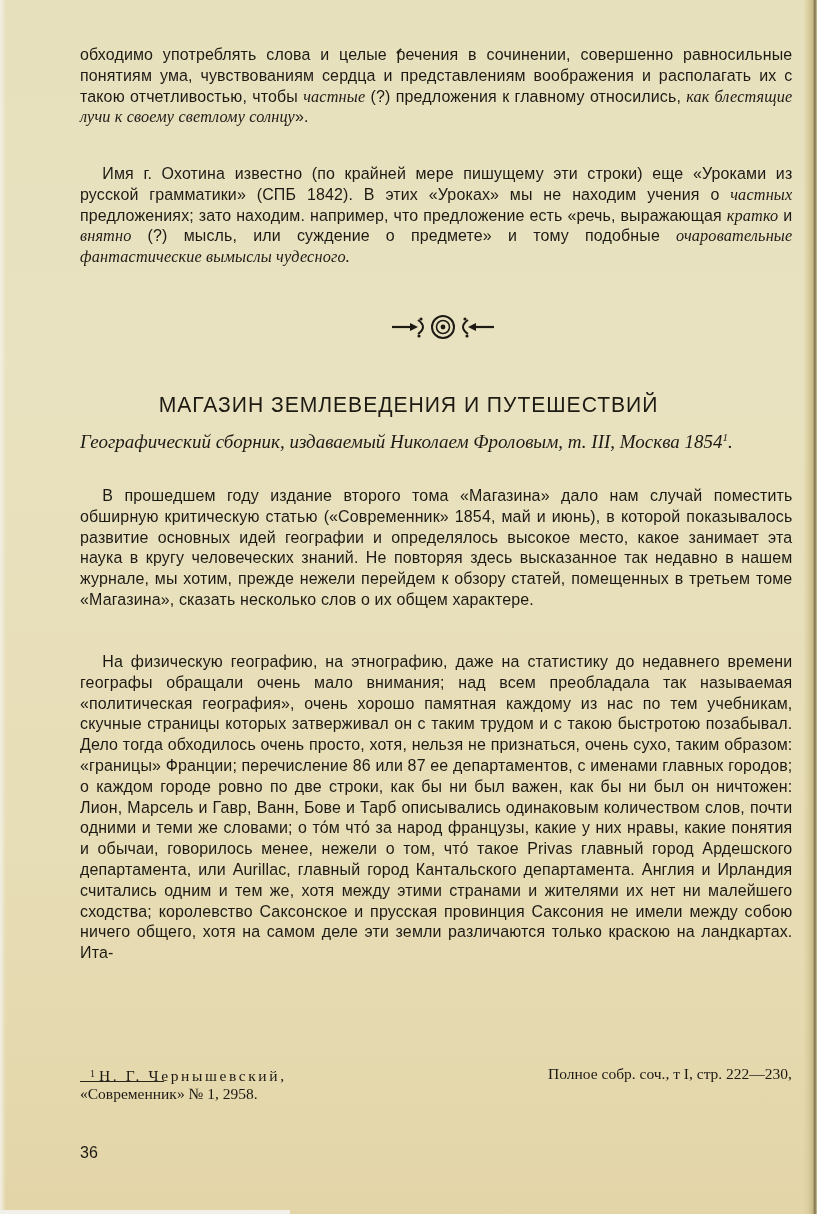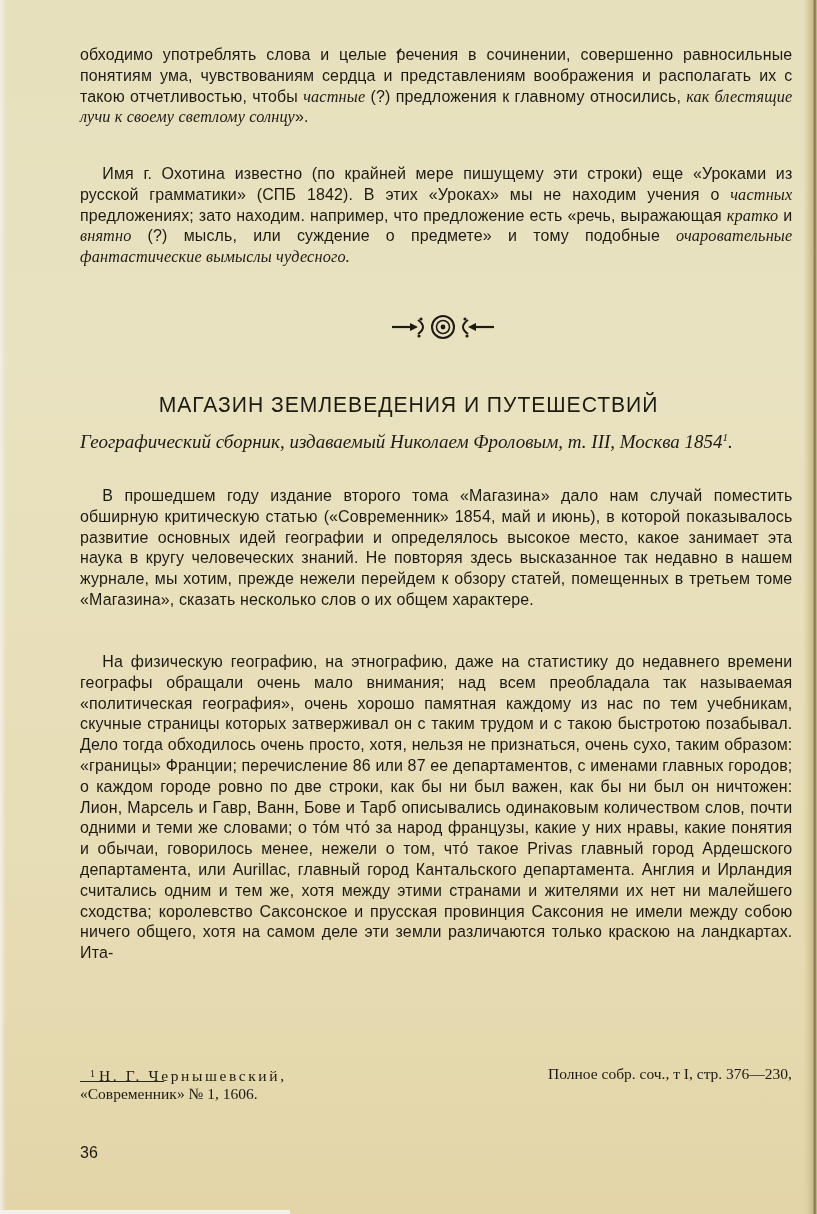--- a/index.html
+++ b/index.html
@@ -140,18 +140,18 @@
 
 <div class="block4">
   <p class="para indent">На физическую географию, на этнографию, даже на статистику до недавнего времени географы обращали очень мало внимания; над всем преобладала так называемая «политическая география», очень хорошо памятная каждому из нас по тем учебникам, скучные страницы которых затверживал он с таким трудом и с такою быстротою позабывал. Дело тогда обходилось очень просто, хотя, нельзя не признаться, очень сухо, таким образом: «границы» Франции; перечисление 86 или 87 ее департаментов, с именами главных городов; о каждом городе ровно по две строки, как бы ни был важен, как бы ни был он ничтожен: Лион, Марсель и Гавр, Ванн, Бове и Тарб описывались одинаковым количеством слов, почти одними и теми же словами; о то́м что́ за народ французы, какие у них нравы, какие понятия и обычаи, говорилось менее, нежели о том, что́ такое Privas главный город Ардешского департамента, или Aurillac, главный город Кантальского департамента. Англия и Ирландия считались одним и тем же, хотя между этими странами и жителями их нет ни малейшего сходства; королевство Саксонское и прусская провинция Саксония не имели между собою ничего общего, хотя на самом деле эти земли различаются только краскою на ландкартах. Ита-</p>
 </div>
 
 <div class="fn-rule"></div>
 
 <div class="footnote">
   <div class="line1">
     <span><span class="fnmark">1</span><span class="spaced">Н. Г. Чернышевский,</span></span>
-    <span>Полное собр. соч., т I, стр. 376—230,</span>
+    <span>Полное собр. соч., т I, стр. 222—230,</span>
   </div>
-  <div>«Современник» № 1, 1606.</div>
+  <div>«Современник» № 1, 2958.</div>
 </div>
 
 <p class="page-number">36</p>
 
 </body></html>

